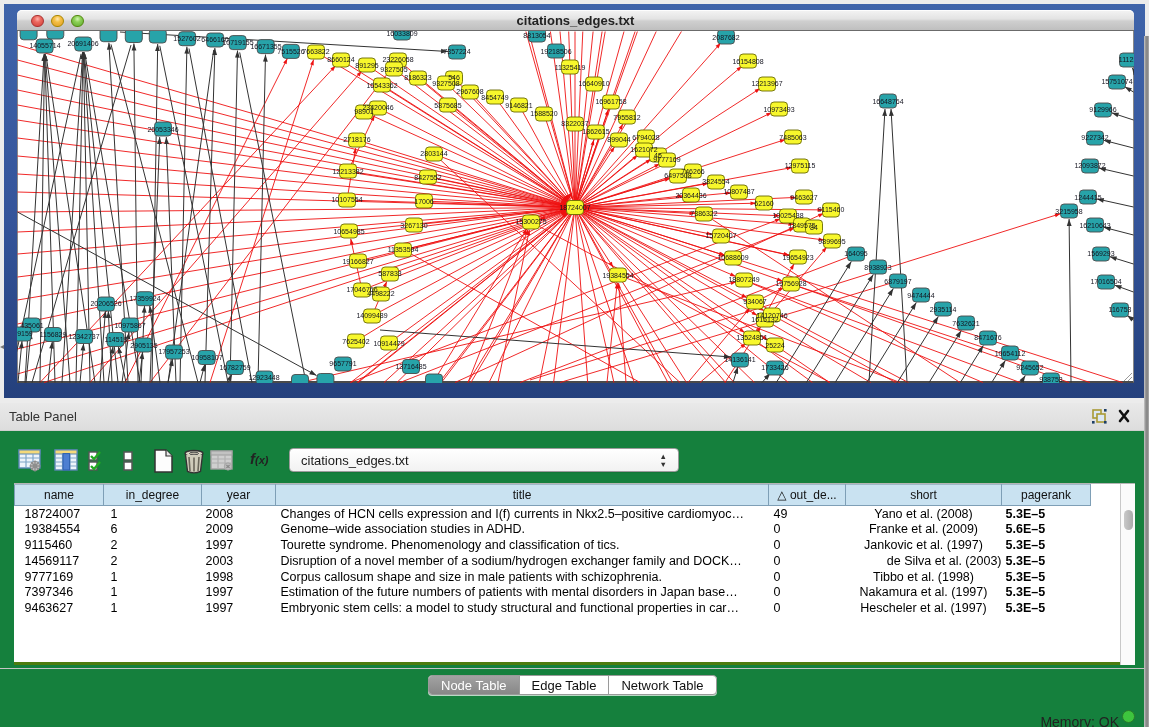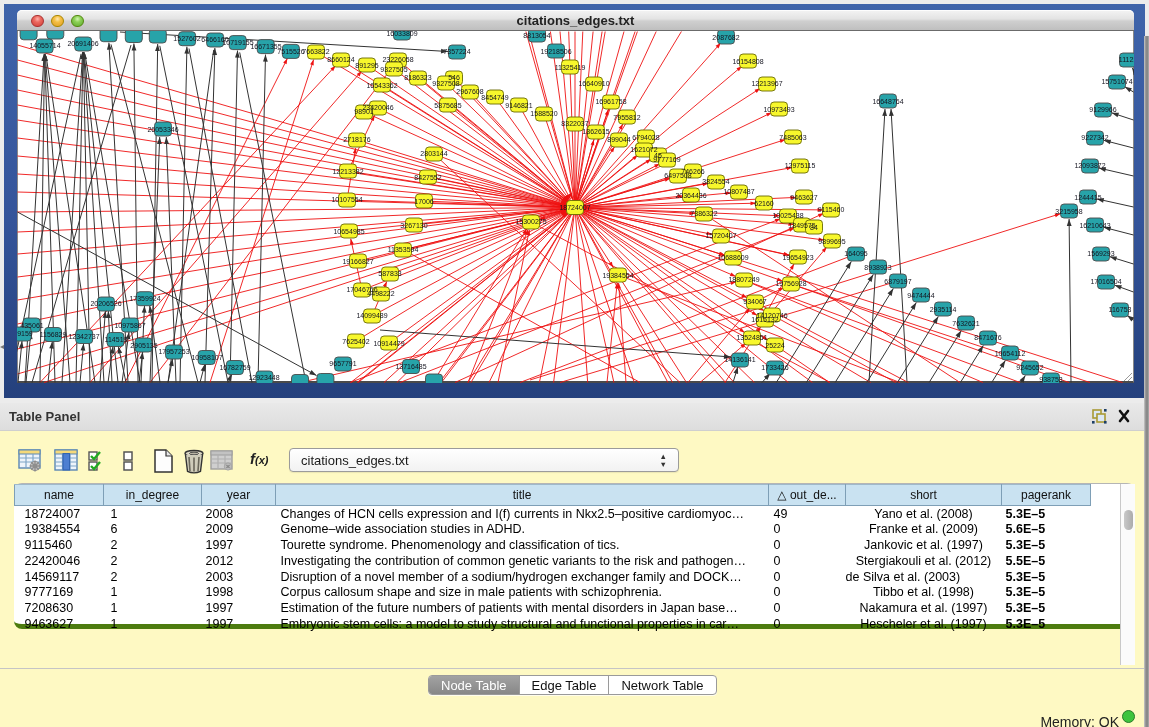--- a/index.html
+++ b/index.html
@@ -18,32 +18,32 @@
   font-size:13px; font-weight:bold; color:#222; }
 .tl { position:absolute; top:4.5px; width:12.5px; height:12.5px; border-radius:50%; }
 #tl-r { left:14px; background:radial-gradient(circle at 50% 30%, #ffb0aa 0%, #ec6b62 35%, #d03b34 100%); border:0.5px solid #a33; }
 #tl-y { left:34px; background:radial-gradient(circle at 50% 30%, #ffe9b0 0%, #f5c045 35%, #dd9a23 100%); border:0.5px solid #a80; }
 #tl-g { left:54px; background:radial-gradient(circle at 50% 30%, #d2f5b0 0%, #8ed158 35%, #5aa82c 100%); border:0.5px solid #581; }
 #canvas { position:absolute; left:0; top:21px; width:1117px; height:352px; background:#fff;
   border-left:1px solid #888; border-right:1px solid #888; border-bottom:2px solid #4a4a4a; }
 #collapsearrow { position:absolute; left:0px; top:342px; width:4px; height:10px; color:#777; font-size:8px; line-height:10px; }
 
 #tp-head { position:absolute; left:0; top:403px; width:1144px; height:28px;
-  background:linear-gradient(to bottom,#e9e9e9,#dddddd); border-bottom:1px solid #cfcfcf;font-weight:bold; }
+  background:linear-gradient(to bottom,#e9e9e9,#dddddd); border-bottom:1px solid #cfcfcf; }
 #tp-head .t { position:absolute; left:9px; top:6px; font-size:13px; color:#333; }
-#tp-body { position:absolute; left:0; top:431px; width:1144px; height:296px; background:#fef9c3; }
+#tp-body { position:absolute; left:0; top:431px; width:1144px; height:296px; background:#15803d; }
 #toolbar { position:absolute; left:14px; top:10px; height:34px; }
 .ticon { position:absolute; top:7px; }
 #combo { position:absolute; left:289px; top:17px; width:390px; height:24px; border:1px solid #9b9b9b;
   border-radius:4px; background:linear-gradient(to bottom,#ffffff,#f2f2f2);
   box-shadow:0 1px 1px rgba(0,0,0,0.08); }
 #combo .txt { position:absolute; left:11px; top:4px; font-size:13px; color:#1a1a1a; }
 #combo .ar { position:absolute; right:11px; top:4px; font-size:7.5px; color:#333; line-height:8px; }
-#tablewrap { position:absolute; left:14px; top:52px; width:1121px; height:146px; background:#fff;
-  border-top:1px solid #b5b5b5; border-bottom:5px solid #4d7c0f;border-radius:8px; }
+#tablewrap { position:absolute; left:14px; top:52px; width:1121px; height:182px; background:#fff;
+  border-top:1px solid #b5b5b5; border-bottom:3px solid #4d7c0f; }
 table.grid { border-collapse:collapse; table-layout:fixed; width:1076px; font-size:12.5px; color:#000; }
 table.grid th { background:#c9e2f1; border:1px solid #7e9fb6; border-top:1px solid #9fb9ca;
   font-weight:normal; font-size:12px; height:21px; padding:0; text-align:center; color:#111; }
 table.grid td { height:15.8px; padding:0 0 0 6px; white-space:nowrap; overflow:hidden; }
 table.grid td:nth-child(1) { padding-left:10px; }
 table.grid td:nth-child(2) { padding-left:7px; }
 table.grid td:nth-child(3) { padding-left:4px; }
 table.grid td:nth-child(4) { padding-left:5px; }
 table.grid td:nth-child(5) { padding-left:5px; }
 table.grid td:nth-child(7) { padding-left:4px;font-weight:bold; }
@@ -842,48 +842,39 @@
 <tr>
             <td>9115460</td>
             <td>2</td>
             <td>1997</td>
             <td>Tourette syndrome. Phenomenology and classification of tics.</td>
             <td>0</td>
             <td style="text-align:center;padding:0">Jankovic et al. (1997)</td>
             <td>5.3E–5</td>
           </tr>
 <tr>
-            <td>22420046</td>
-            <td>2</td>
-            <td>2012</td>
-            <td>Investigating the contribution of common genetic variants to the risk and pathogen…</td>
-            <td>0</td>
-            <td style="text-align:center;padding:0">Stergiakouli et al. (2012)</td>
-            <td>5.5E–5</td>
-          </tr>
-<tr>
             <td>14569117</td>
             <td>2</td>
             <td>2003</td>
             <td>Disruption of a novel member of a sodium/hydrogen exchanger family and DOCK…</td>
             <td>0</td>
-            <td style="text-align:left;padding:0">de Silva et al. (2003)</td>
+            <td style="text-align:right;padding:0">de Silva et al. (2003)</td>
             <td>5.3E–5</td>
           </tr>
 <tr>
             <td>9777169</td>
             <td>1</td>
             <td>1998</td>
             <td>Corpus callosum shape and size in male patients with schizophrenia.</td>
             <td>0</td>
             <td style="text-align:center;padding:0">Tibbo et al. (1998)</td>
             <td>5.3E–5</td>
           </tr>
 <tr>
-            <td>7208630</td>
+            <td>7397346</td>
             <td>1</td>
             <td>1997</td>
             <td>Estimation of the future numbers of patients with mental disorders in Japan base…</td>
             <td>0</td>
             <td style="text-align:center;padding:0">Nakamura et al. (1997)</td>
             <td>5.3E–5</td>
           </tr>
 <tr>
             <td>9463627</td>
             <td>1</td>

